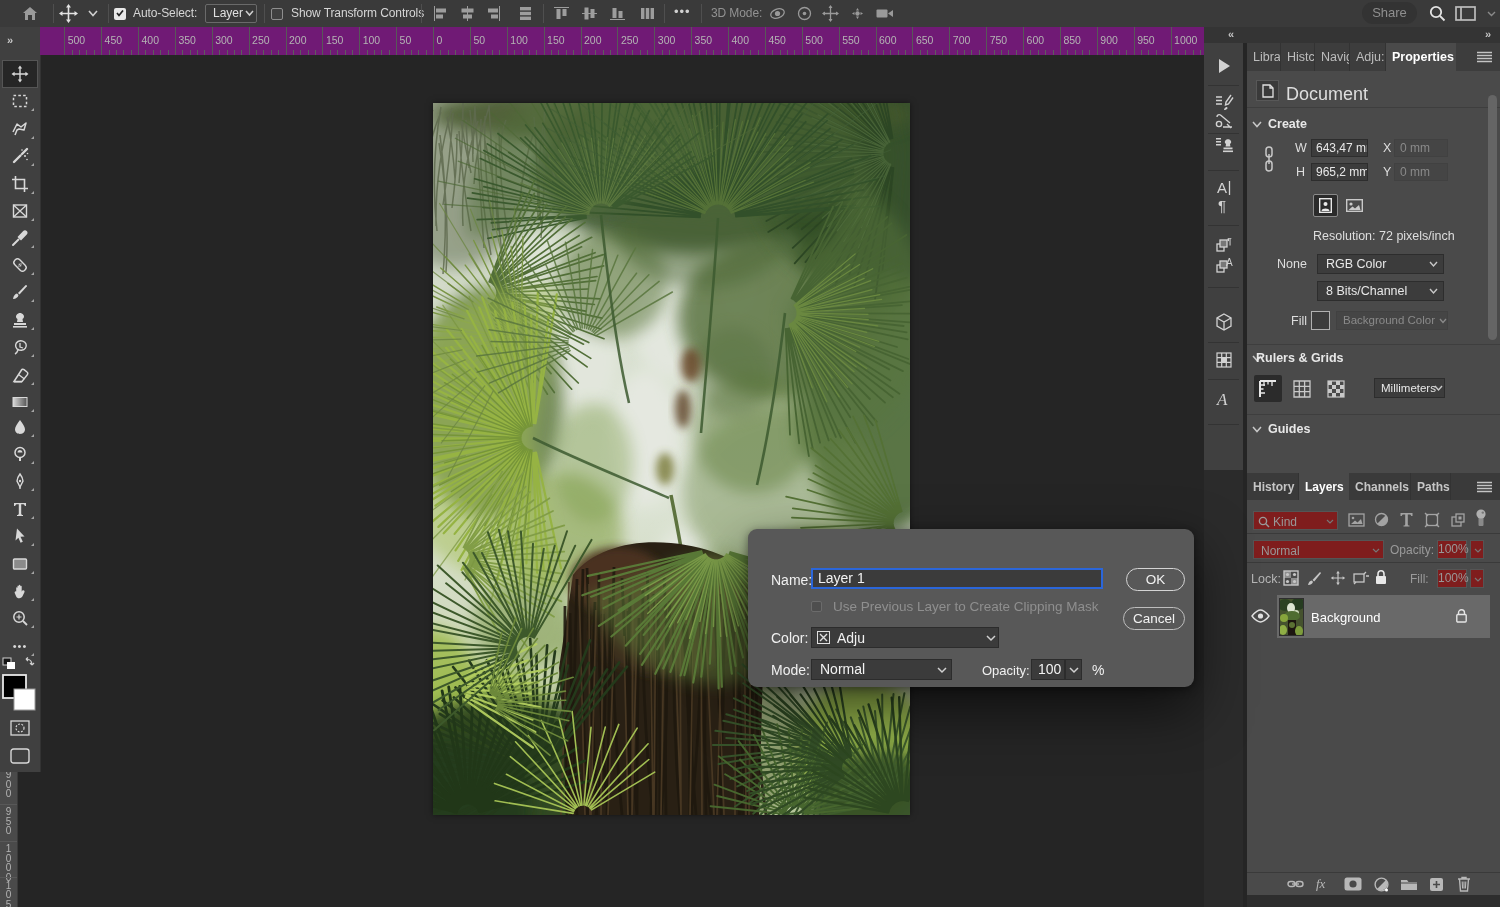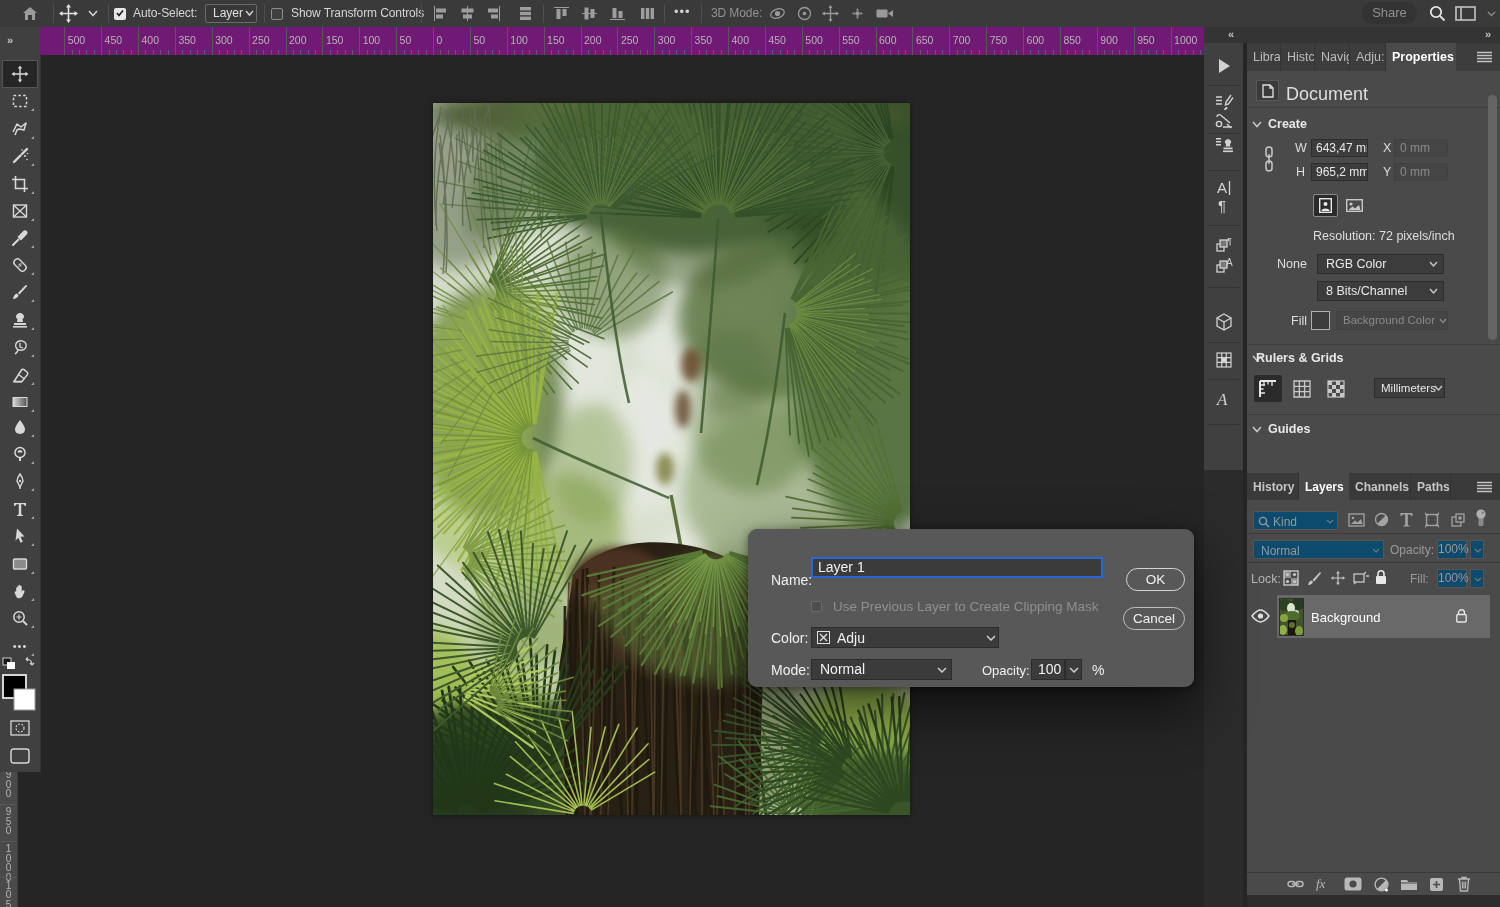--- a/index.html
+++ b/index.html
@@ -45,21 +45,21 @@
 .phead{position:absolute;color:#e8e8e8;font-size:12.5px;font-weight:bold}
 .sepline{position:absolute;left:0;width:253px;height:1px;background:#3e3e3e}
 .dlg{left:748px;top:529px;width:446px;height:158px;background:#585858;border-radius:9px;
 box-shadow:0 22px 55px rgba(0,0,0,.6),0 2px 10px rgba(0,0,0,.45)}
 .dlgtitle{position:absolute;left:0;top:0;width:446px;height:28px;border-radius:9px 9px 0 0;
 background:linear-gradient(#e2e2e2,#cfcfcf);color:#1d1d1d;font-weight:bold;font-size:15px;
 text-align:center;line-height:28px;border-bottom:1px solid #9a9a9a}
 .dtext{position:absolute;color:#f0f0f0;font-size:14px}
 .pill{position:absolute;border-radius:12px;color:#f2f2f2;font-size:13.5px;text-align:center}
 .lrow{position:absolute;color:#b9b9b9;font-size:12.5px}
-.lbox{position:absolute;background:#0c4a6e;border:1px solid #555;color:#989898;font-size:12px}
+.lbox{position:absolute;background:#7f1d1d;border:1px solid #555;color:#989898;font-size:12px}
 </style></head><body>
 <div class="abs topbar">
     <svg class="abs" style="left:22px;top:6px" width="16" height="15" viewBox="0 0 16 15">
       <path d="M8 1 L15 7 L13 7 L13 14 L10 14 L10 9 L6 9 L6 14 L3 14 L3 7 L1 7 Z" fill="#9a9a9a"></path>
     </svg>
     <div class="abs tsep" style="left:53px"></div>
     <svg class="abs" style="left:59px;top:4px" width="19" height="19" viewBox="0 0 19 19">
       <g stroke="#e3e3e3" stroke-width="1.6" fill="#e3e3e3">
         <path d="M9.5 2 L9.5 17 M2 9.5 L17 9.5" fill="none"></path>
         <path d="M9.5 0 L12 3.5 L7 3.5 Z M9.5 19 L12 15.5 L7 15.5 Z M0 9.5 L3.5 7 L3.5 12 Z M19 9.5 L15.5 7 L15.5 12 Z" stroke="none"></path>
@@ -1003,21 +1003,21 @@
       <path d="M7.5 4 V11 M4 7.5 H11" stroke="#4a4a4a" stroke-width="1.6"></path>
     </svg>
     <svg class="abs" style="left:210px;top:376px" width="14" height="16" viewBox="0 0 14 16">
       <path d="M1 3 H13 M5 3 V1.5 H9 V3 M2.5 3 L3.5 15 H10.5 L11.5 3" fill="none" stroke="#b8b8b8" stroke-width="1.4"></path>
       <path d="M5.2 5.5 L5.6 12.5 M7 5.5 V12.5 M8.8 5.5 L8.4 12.5" stroke="#b8b8b8" stroke-width="1.1"></path>
     </svg>
     <div class="abs" style="left:0;top:395px;width:253px;height:12px;background:#2d2d2d"></div>
   </div>
 <div class="abs dlg">
     <div class="dtext" style="left:23px;top:43px">Name:</div>
-    <div class="abs" style="left:63px;top:28px;width:292px;height:21px;background:#3b3b3b;border:2px solid #2b66d9;color:#f2f2f2;font-size:14px;line-height:17px;padding-left:5px">Layer 1</div>
+    <div class="abs" style="left:63px;top:39px;width:292px;height:21px;background:#3b3b3b;border:2px solid #2b66d9;color:#f2f2f2;font-size:14px;line-height:17px;padding-left:5px">Layer 1</div>
     <div class="pill" style="left:378px;top:39px;width:59px;height:23px;border:1.5px solid #d4d4d4;line-height:21px">OK</div>
     <div class="abs" style="left:63px;top:72px;width:11px;height:11px;background:#4e4e4e;border:1px solid #6b6b6b;border-radius:2px"></div>
     <div class="dtext" style="left:85px;top:70px;color:#8f8f8f;font-size:13.5px">Use Previous Layer to Create Clipping Mask</div>
     <div class="pill" style="left:375px;top:78px;width:62px;height:23px;border:1.5px solid #bdbdbd;line-height:21px">Cancel</div>
     <div class="dtext" style="left:23px;top:101px">Color:</div>
     <div class="abs" style="left:63px;top:98px;width:188px;height:21px;background:#3b3b3b;border:1px solid #2c2c2c"></div>
     <div class="abs" style="left:69px;top:101.5px;width:13px;height:13px;border:1.5px solid #e0e0e0"></div>
     <svg class="abs" style="left:71px;top:103.5px" width="9" height="9" viewBox="0 0 9 9">
       <path d="M1 1 L8 8 M8 1 L1 8" stroke="#e0e0e0" stroke-width="1.4"></path>
     </svg>

